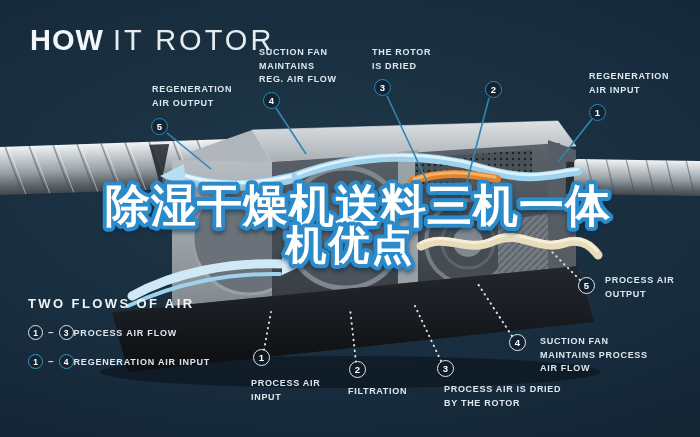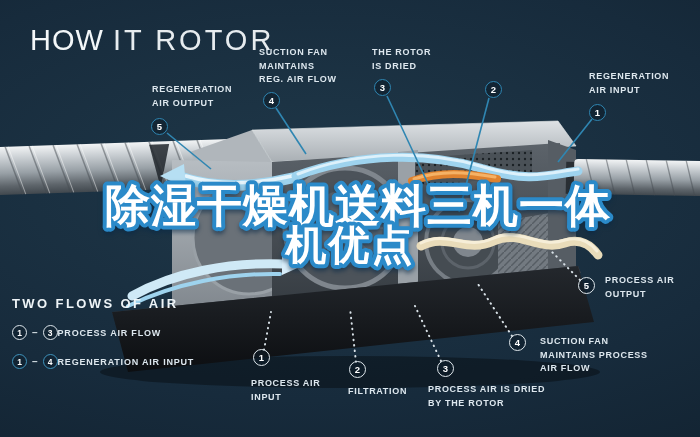--- a/index.html
+++ b/index.html
@@ -5,21 +5,21 @@
   html,body{margin:0;padding:0;background:#0c1826;}
   .stage{
     position:relative;width:700px;height:437px;overflow:hidden;
     background:radial-gradient(ellipse 120% 90% at 45% 42%, #1f3849 0%, #172b3c 55%, #101f2c 100%);
     font-family:"Liberation Sans", sans-serif;
   }
   .stage svg{position:absolute;left:0;top:0;z-index:1;}
 
   
   .header{position:absolute;left:30px;top:24px;z-index:6;color:#f3f7f9;font-size:29px;letter-spacing:1px;white-space:nowrap;}
-  .header .bold{font-weight:400;}
+  .header .bold{font-weight:700;}
   .header .light{font-weight:300;letter-spacing:3px;margin-left:9px;opacity:.95;}
 
   
   .co-text{
     position:absolute;z-index:6;color:#dde7ee;font-size:9px;font-weight:bold;
     letter-spacing:.7px;line-height:1.5;white-space:pre-line;text-transform:uppercase;
   }
   
   .co-badge{
     position:absolute;z-index:6;width:17px;height:17px;border-radius:50%;
@@ -37,29 +37,29 @@
   .p-rotor-dried-text{left:372px;top:46px;}
   .p-rotor-dried-badge{left:374px;top:79px;}
   .p-regen-heated-text{left:486px;top:44px;}
   .p-regen-heated-badge{left:485px;top:81px;}
   .p-regen-input-text{left:589px;top:70px;}
   .p-regen-input-badge{left:589px;top:104px;}
   .p-process-output-text{left:605px;top:274px;}
   .p-process-output-badge{left:578px;top:277px;}
   .p-suction-process-text{left:540px;top:335px;}
   .p-suction-process-badge{left:509px;top:334px;}
-  .p-process-dried-text{left:428px;top:383px;}
+  .p-process-dried-text{left:444px;top:383px;}
   .p-process-dried-badge{left:437px;top:360px;}
   .p-filtration-text{left:348px;top:385px;}
   .p-filtration-badge{left:349px;top:361px;}
   .p-process-input-text{left:251px;top:377px;}
   .p-process-input-badge{left:253px;top:349px;}
 
   
-  .legend{position:absolute;left:12px;top:296px;z-index:6;}
+  .legend{position:absolute;left:28px;top:296px;z-index:6;}
   .legend-title{color:#eef4f7;font-size:13px;font-weight:700;letter-spacing:2.4px;white-space:nowrap;}
   .legend-row{display:flex;align-items:center;margin-top:14px;}
   .badge{
     width:15px;height:15px;border-radius:50%;box-sizing:border-box;flex:0 0 auto;
     display:flex;align-items:center;justify-content:center;color:#fff;font-size:8.5px;font-weight:bold;
     background:rgba(13,27,40,.4);
   }
   .badge.white{border:1.5px solid #dde6ec;}
   .badge.blue{border:1.5px solid #3f93bc;}
   .legend-dash{color:#cfd9e0;font-size:10px;margin:0 5px;font-weight:bold;}

